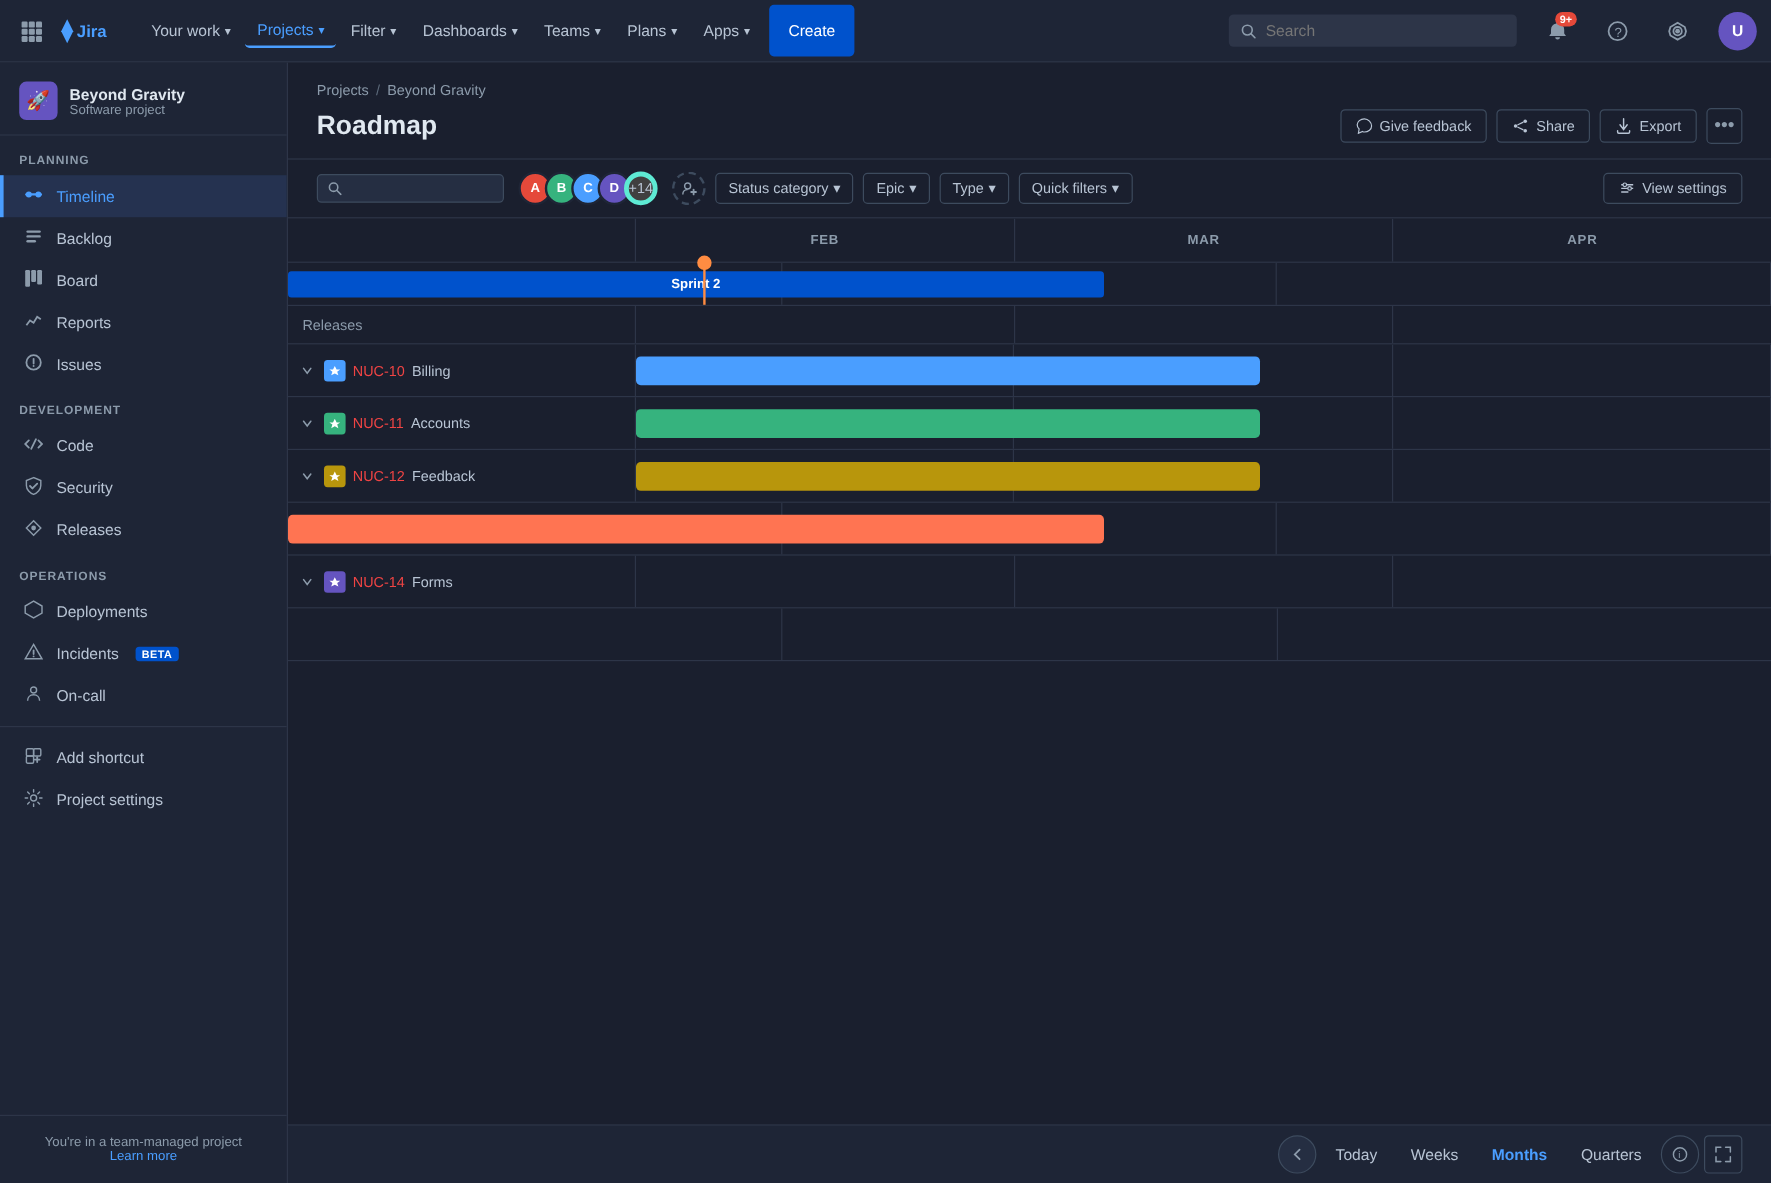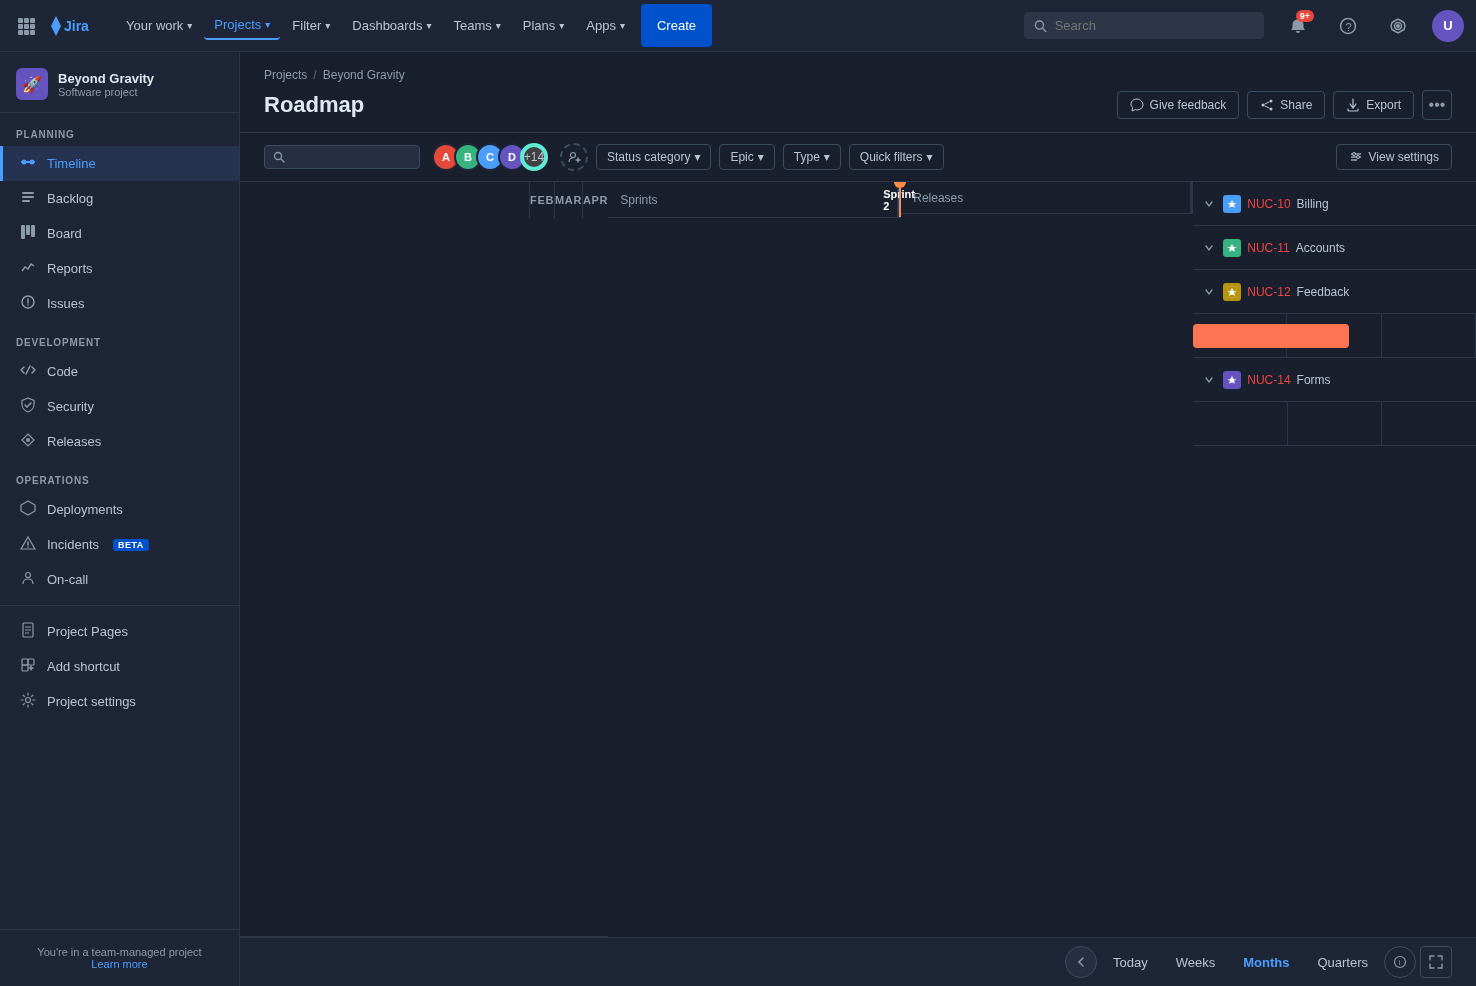--- a/index.html
+++ b/index.html
@@ -307,21 +307,21 @@
       cursor: pointer;
       font-size: 12px;
       margin-left: auto;
     }
 
     
     .roadmap-container {
       flex: 1;
       overflow: hidden;
       display: flex;
-      flex-direction: row;
+      flex-direction: column;
       justify-content: flex-end;
     }
 
     
     .col-headers {
       display: flex;
       border-bottom: 1px solid #2d3548;
     }
     .col-header-left {
       width: 290px;
@@ -744,31 +744,20 @@
         <svg width="16" height="16" viewBox="0 0 16 16" fill="#8c9bab">
             <circle cx="8" cy="5" r="2.5" stroke="#8c9bab" stroke-width="1.2" fill="none"></circle>
             <path d="M3 14c0-3 2-5 5-5s5 2 5 5" stroke="#8c9bab" stroke-width="1.2" fill="none"></path>
           </svg>
       </span>
       <span>On-call</span>
     </div>
 
     <div class="sidebar-divider"></div>
 
-    <div class="sidebar-item">
-      <span class="icon">
-        <svg width="16" height="16" viewBox="0 0 16 16" fill="#8c9bab">
-            <rect x="3" y="1" width="10" height="14" rx="1" stroke="#8c9bab" stroke-width="1.2" fill="none"></rect>
-            <line x1="5" y1="5" x2="11" y2="5" stroke="#8c9bab" stroke-width="1"></line>
-            <line x1="5" y1="8" x2="11" y2="8" stroke="#8c9bab" stroke-width="1"></line>
-            <line x1="5" y1="11" x2="9" y2="11" stroke="#8c9bab" stroke-width="1"></line>
-          </svg>
-      </span>
-      <span>Project Pages</span>
-    </div>
     <div class="sidebar-item">
       <span class="icon">
         <svg width="16" height="16" viewBox="0 0 16 16" fill="#8c9bab">
             <rect x="2" y="2" width="6" height="6" rx="1" stroke="#8c9bab" stroke-width="1.2" fill="none"></rect>
             <rect x="8" y="2" width="6" height="6" rx="1" stroke="#8c9bab" stroke-width="1.2" fill="none"></rect>
             <rect x="2" y="8" width="6" height="6" rx="1" stroke="#8c9bab" stroke-width="1.2" fill="none"></rect>
             <line x1="11" y1="9" x2="11" y2="13" stroke="#8c9bab" stroke-width="1.5" stroke-linecap="round"></line>
             <line x1="9" y1="11" x2="13" y2="11" stroke="#8c9bab" stroke-width="1.5" stroke-linecap="round"></line>
           </svg>
       </span>
@@ -896,21 +885,20 @@
         <div class="col-headers">
           <div class="col-header-left"></div>
           <div class="col-header-right">
             <div class="month-col">FEB</div>
             <div class="month-col">MAR</div>
             <div class="month-col">APR</div>
           </div>
         </div>
 
         <div class="sprint-row">
-          <div class="sprint-label-cell">Sprints</div>
           <div class="sprint-cells">
             <div class="sprint-cell"></div>
             <div class="sprint-cell"></div>
             <div class="sprint-cell"></div>
 
             <div class="sprint-bar" style="left: 0%; width: 55%; max-width: none;">
               <span>Sprint 2</span>
             </div>
           <div style="position: absolute; left: 28%; top: 0px; bottom: 0px; width: 2px; background: rgb(255, 140, 66); z-index: 20; pointer-events: none;">
                 <div style="position: absolute; top: -6px; left: -5px; width: 12px; height: 12px; border-radius: 50%; background: rgb(255, 140, 66);"></div>

